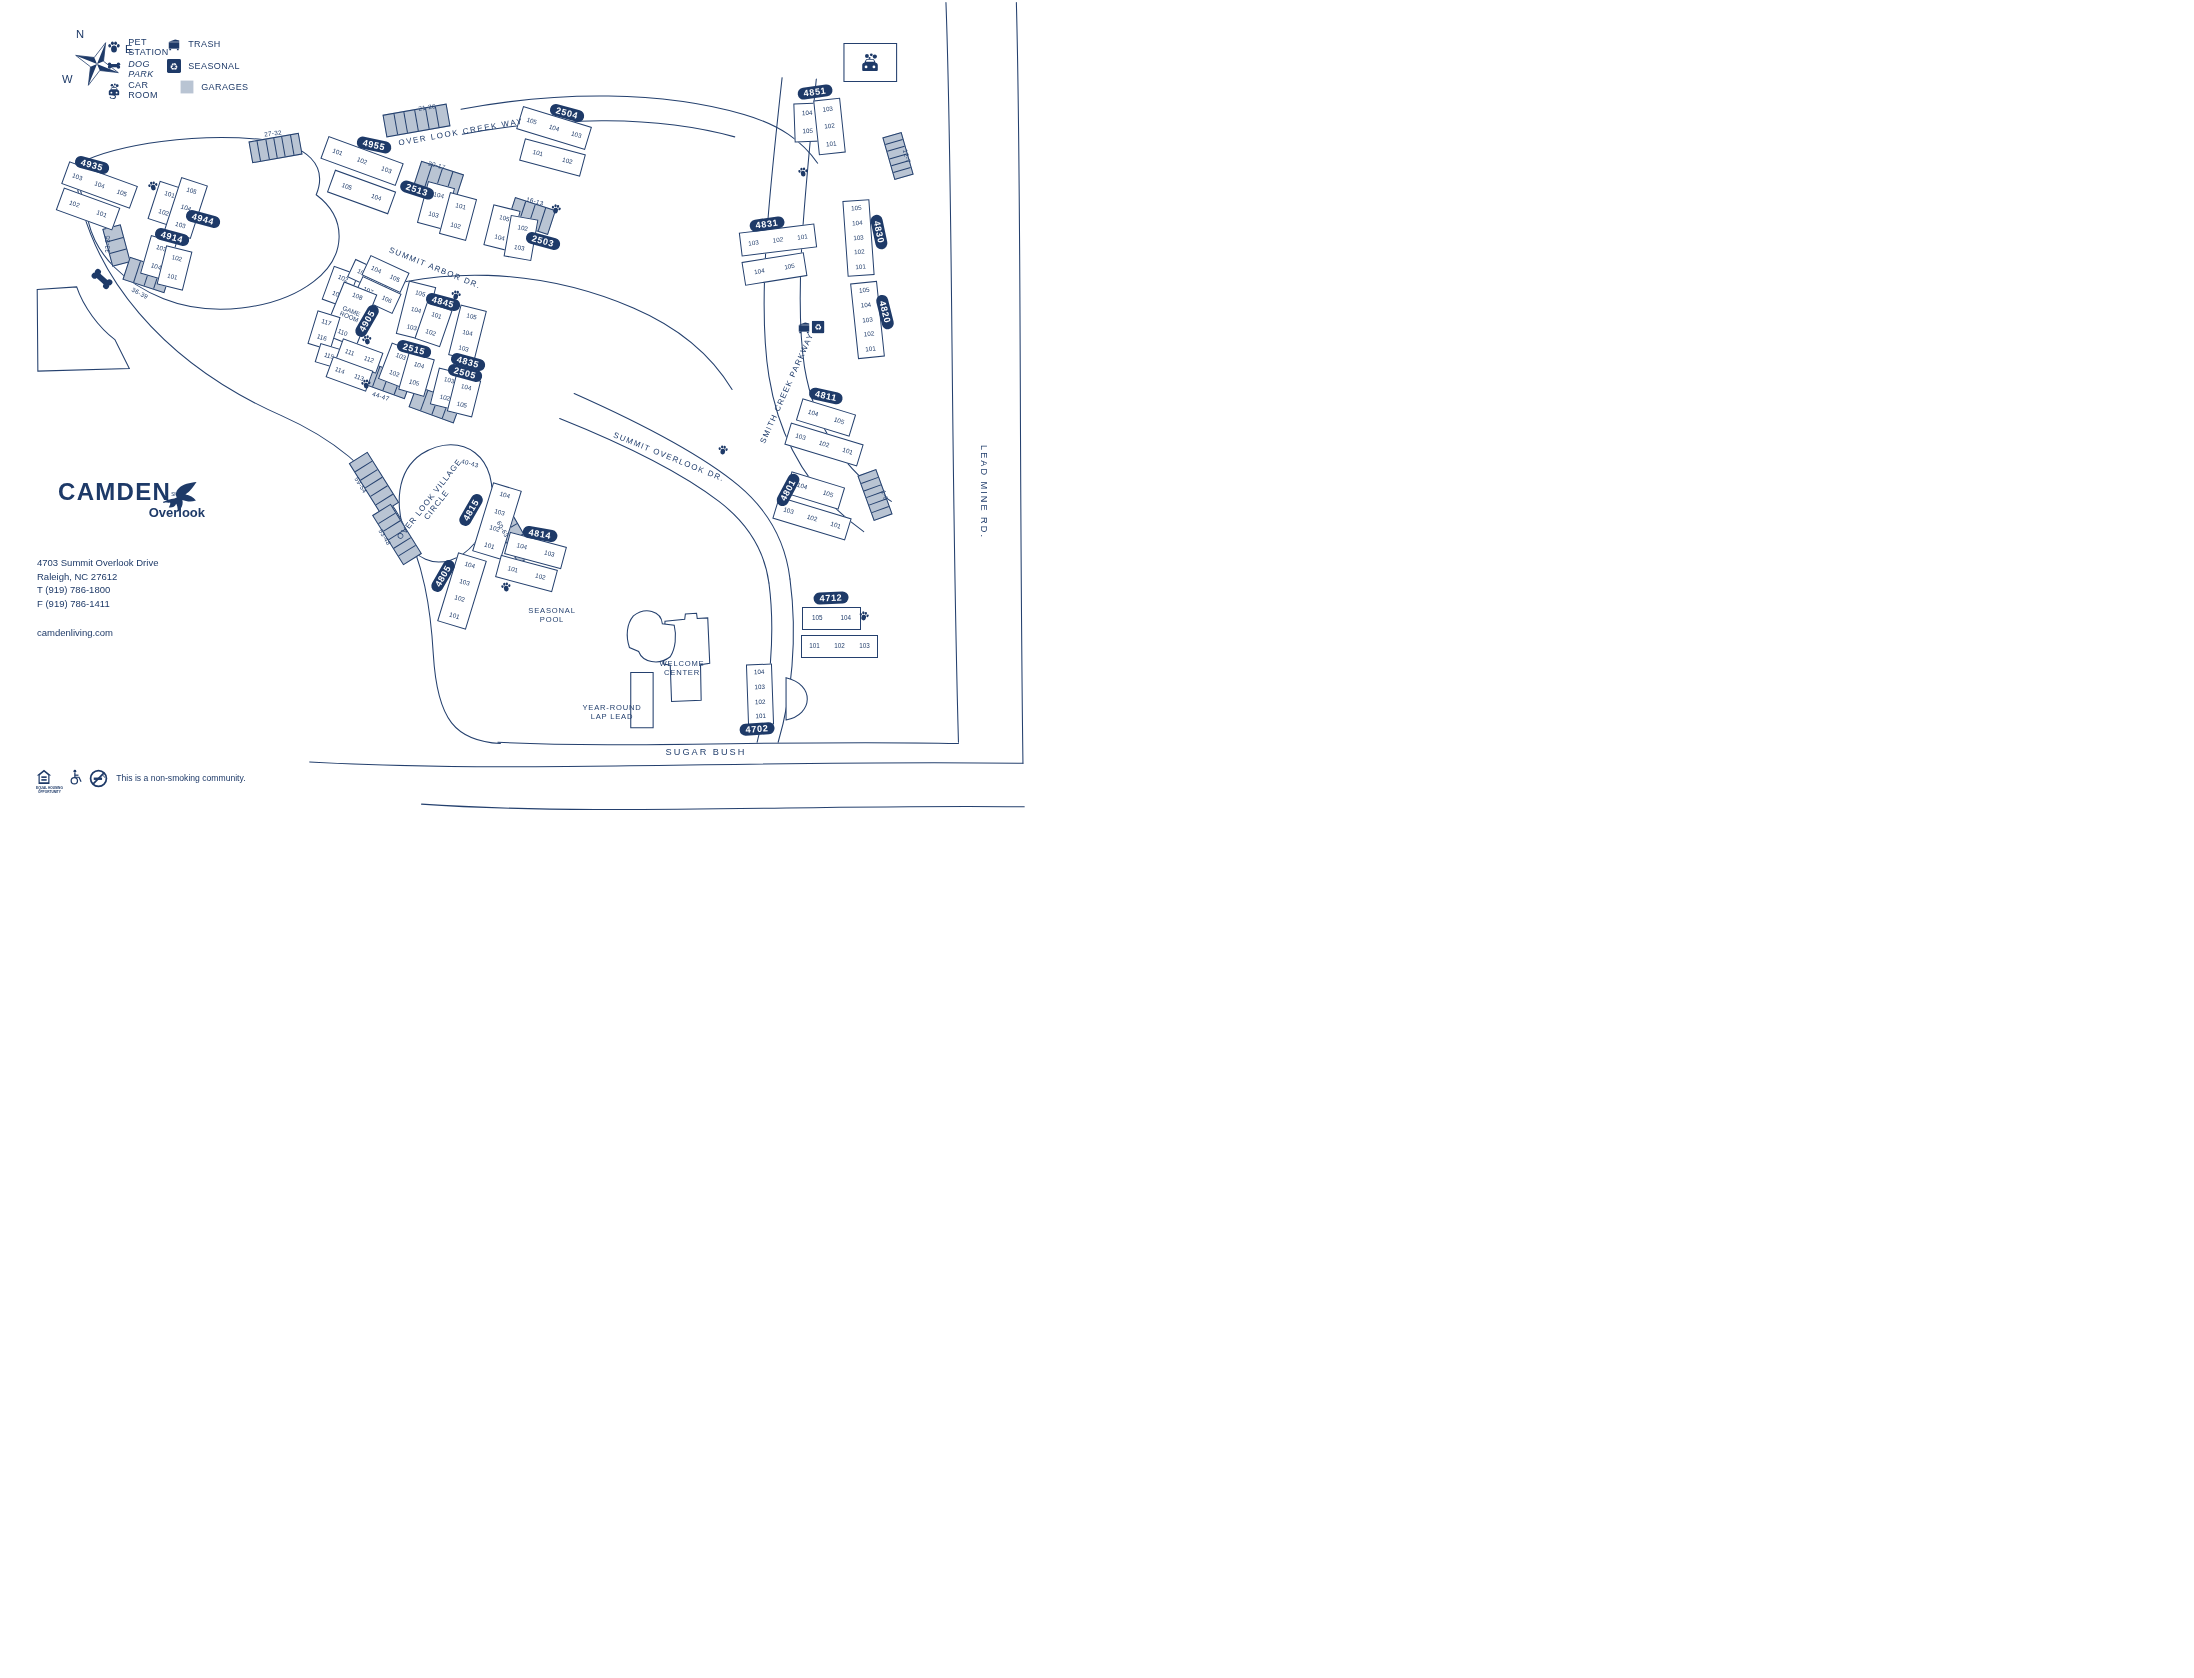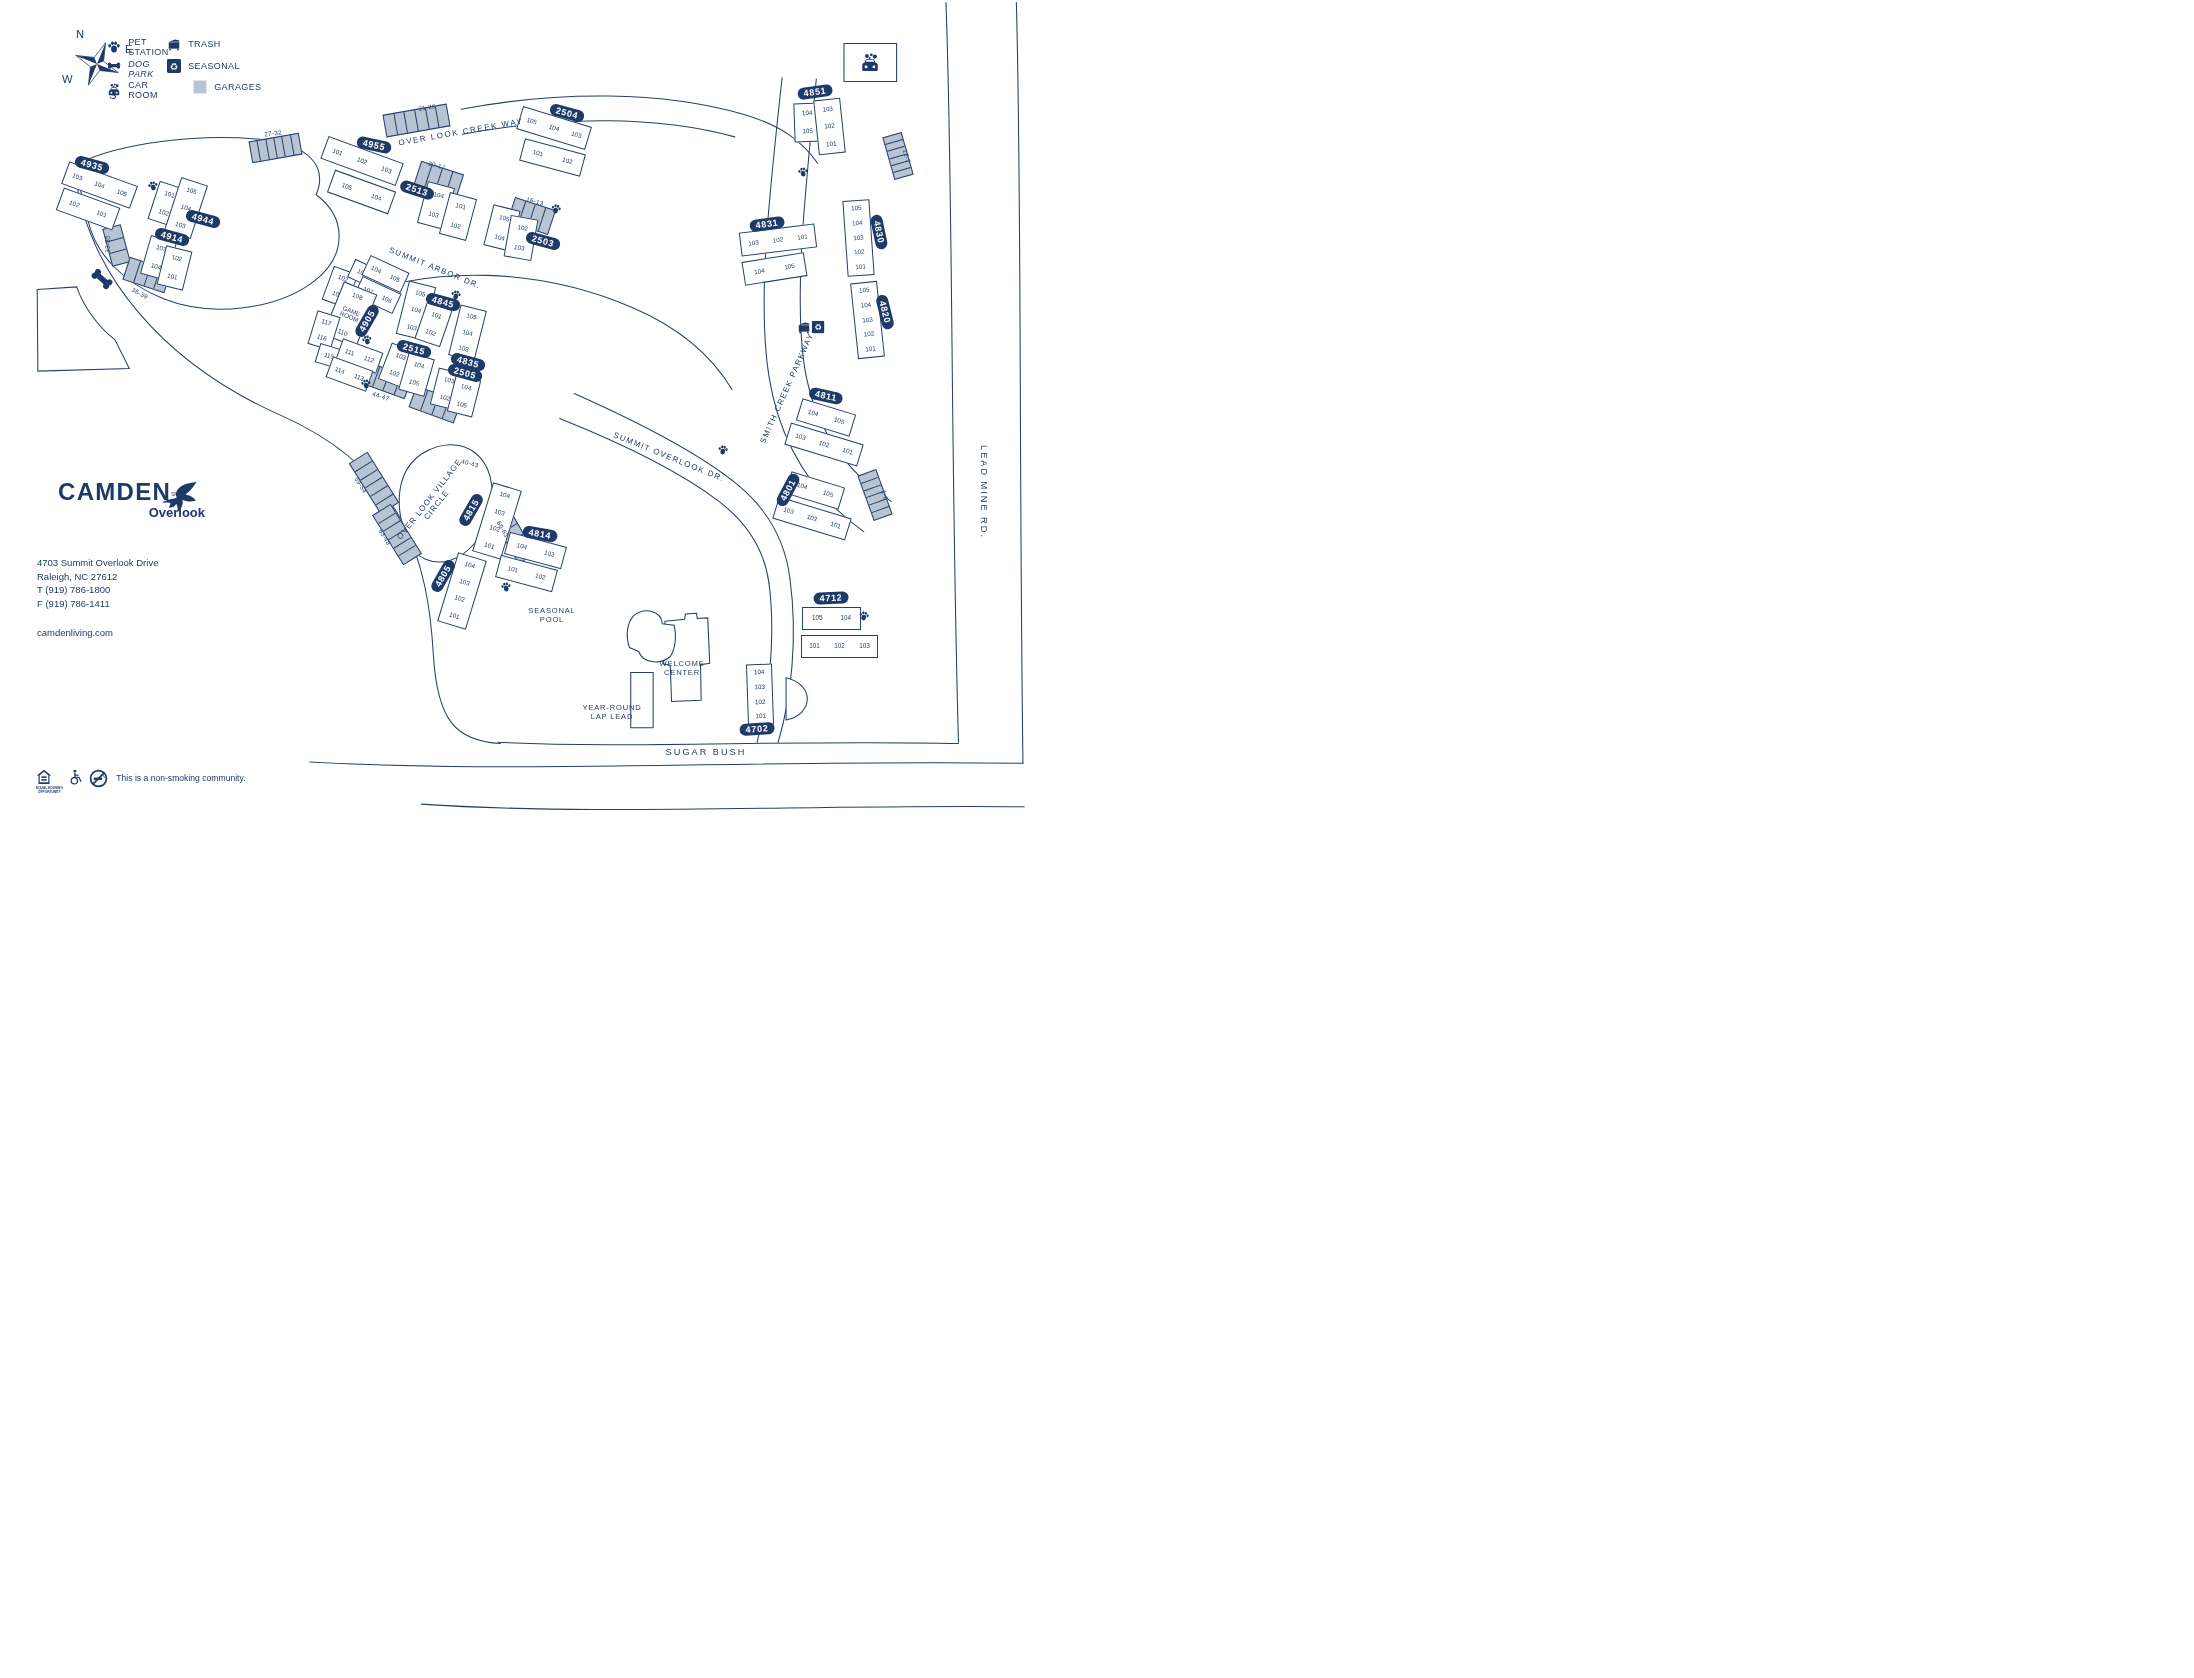--- a/index.html
+++ b/index.html
@@ -586,21 +586,21 @@
             <circle cx="13.5" cy="2.6" r="1.6"></circle>
             <circle cx="17.5" cy="4.6" r="2.4"></circle>
             <circle cx="11.5" cy="6.2" r="1.2"></circle>
             <path d="M4.5,21 h15 c0.8,0 1.4,-0.6 1.4,-1.4 v-5 c0,-1.6 -1,-2.6 -2.4,-2.8 l-1.4,-3 c-0.4,-0.9 -1.2,-1.4 -2.1,-1.4 h-6 c-0.9,0 -1.7,0.5 -2.1,1.4 l-1.4,3 c-1.4,0.2 -2.4,1.2 -2.4,2.8 v5 c0,0.8 0.6,1.4 1.4,1.4 Z"></path>
             <path d="M7.2,10.6 l1,-2.2 h7.6 l1,2.2 Z" fill="#fff"></path>
             <circle cx="7.5" cy="16.5" r="1.6" fill="#fff"></circle>
             <circle cx="16.5" cy="16.5" r="1.6" fill="#fff"></circle>
           </svg></span>
         <span class="llabel">CAR ROOM</span>
       </div>
-      <div class="legend-item" style="left: 180px; top: 80px; padding-left: 13px;">
+      <div class="legend-item" style="left: 167px; top: 80px; padding-left: 13px;">
         <span class="licon"><svg viewBox="0 0 24 24" width="14" height="14">
             <rect x="1" y="1" width="22" height="22" fill="#b9c4d3"></rect>
           </svg></span>
         <span class="llabel">GARAGES</span>
       </div>
     </div>
 
   <div class="logo">
     <div><span class="logo-brand">CAMDEN</span><span class="logo-sm">SM</span></div>
     <div class="logo-community">Overlook</div>

